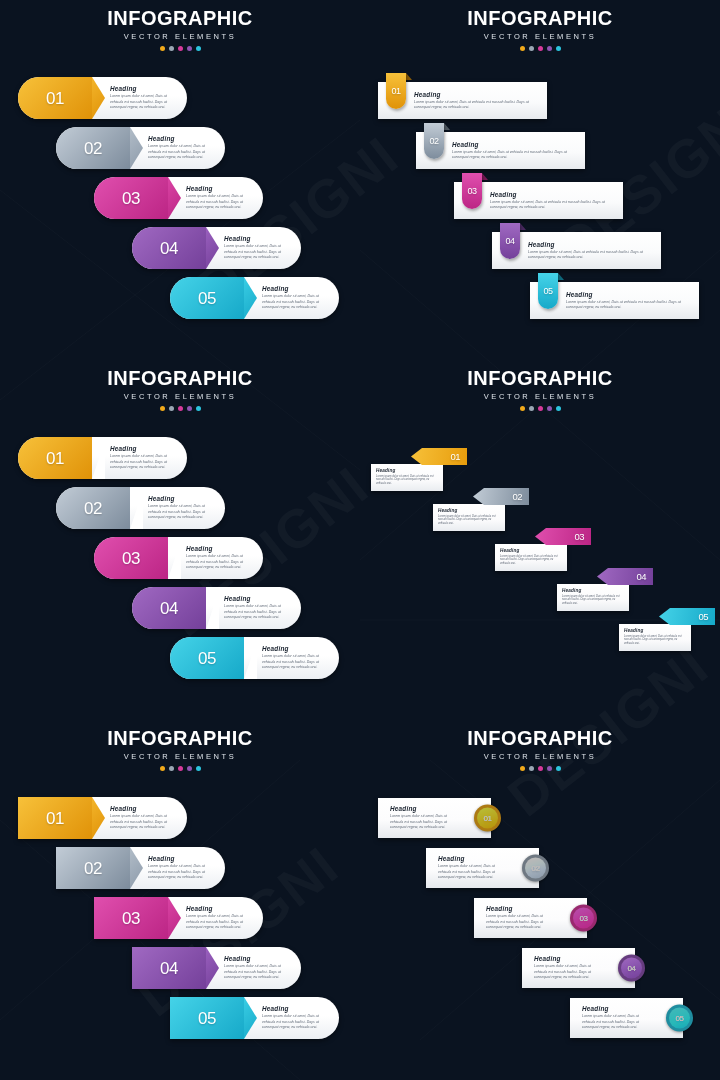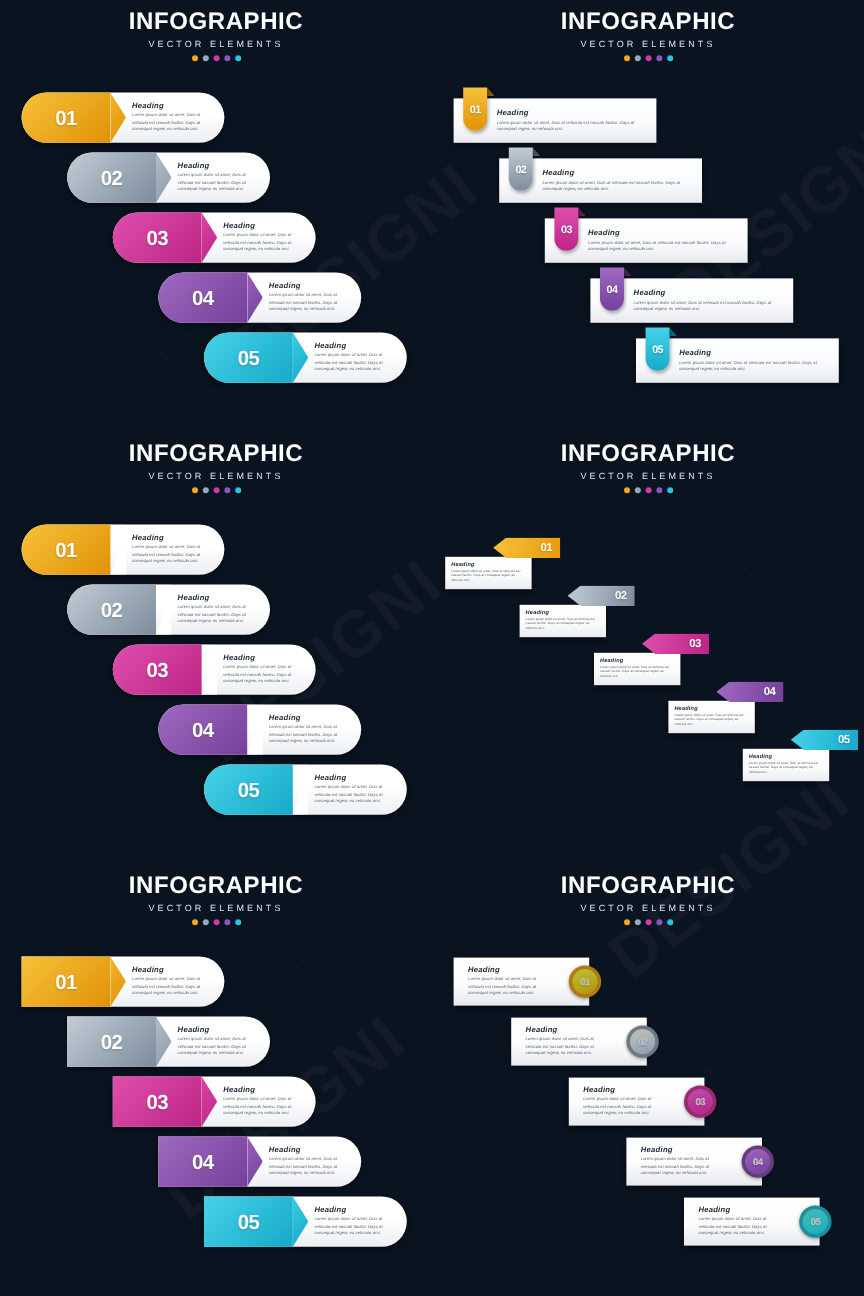--- a/index.html
+++ b/index.html
@@ -42,21 +42,21 @@
   
   .hd{
     font-size:6.4px; font-weight:700; font-style:italic; color:#1b2430;
     letter-spacing:.2px; margin-bottom:2px;
   }
   .bd{
     font-size:3.5px; font-style:italic; color:#5a6472; line-height:1.55;
     letter-spacing:.05px;
   }
   .num{
-    color:#fff; font-weight:700; font-size:17px; font-style:normal;
+    color:#fff; font-weight:400; font-size:17px; font-style:normal;
     letter-spacing:-.5px; line-height:1;
     text-shadow:0 1px 2px rgba(0,0,0,.22);
   }
 
   
   .rowA{ position:absolute; height:42px; }
   .rowA .bar{
     position:absolute; inset:0; border-radius:21px;
     background:linear-gradient(180deg,#ffffff 0%,#ffffff 45%,#eceff3 100%);
     box-shadow:0 2px 5px rgba(0,0,0,.45);

